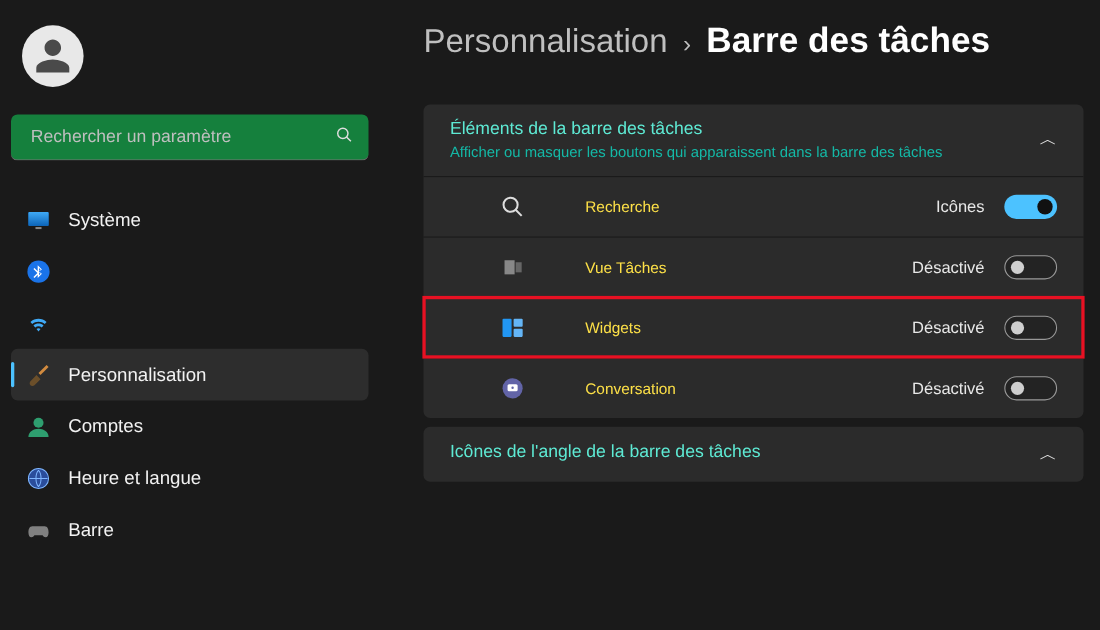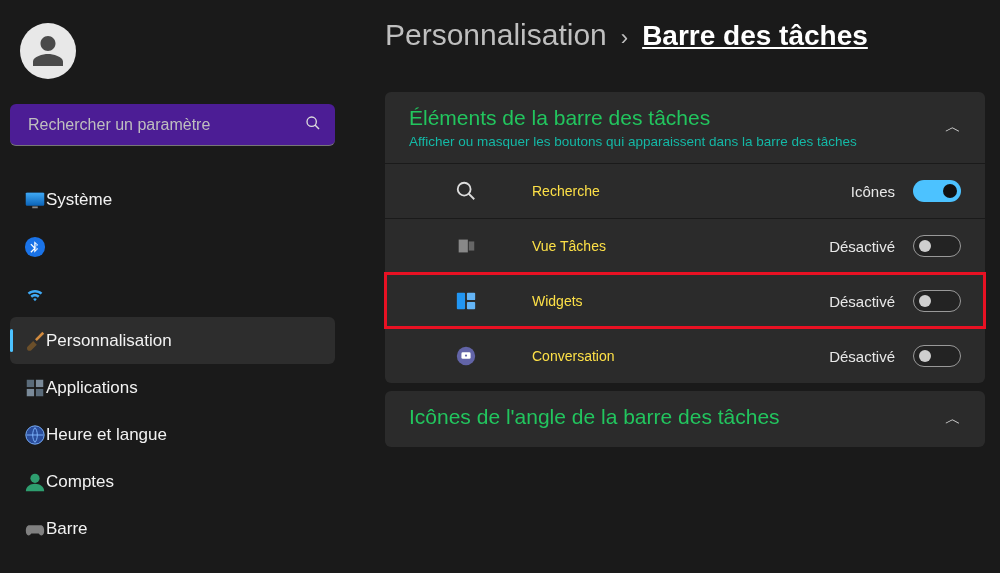--- a/index.html
+++ b/index.html
@@ -35,21 +35,21 @@
     }
     .avatar svg { width: 36px; height: 36px; fill: #4a4a4a; }
     .user-name-block { color: #000; }
     .search-box {
       position: relative;
       margin: 0 0 30px 0;
     }
     .search-input {
       width: 100%;
       height: 42px;
-      background: #4c1d95;
+      background: #15803d;
       border: none;
       border-radius: 6px;
       border-bottom: 1px solid #777;
       padding: 0 44px 0 18px;
       color: #ddd;
       font-size: 16px;
       outline: none;
     }
     .search-input::placeholder { color: #bfbfbf; }
     .search-icon {
@@ -57,20 +57,21 @@
       right: 14px;
       top: 50%;
       transform: translateY(-50%);
       color: #ddd;
       font-size: 16px;
     }
     .nav-list { list-style: none; }
     .nav-item {
       display: flex;
       align-items: center;
+      gap: 16px;
       height: 47px;
       padding: 0 14px;
       border-radius: 6px;
       font-size: 17px;
       color: #f2f2f2;
       cursor: pointer;
       position: relative;
     }
     .nav-item.active {
       background: #2d2d2d;
@@ -109,39 +110,38 @@
       color: #bfbfbf;
       font-size: 30px;
       font-weight: 400;
     }
     .bc-sep {
       color: #bfbfbf;
       font-size: 22px;
     }
     .bc-current {
       color: #fff;
-      font-size: 28px;
+      font-size: 32px;
       font-weight: 600;
-      text-decoration: underline;
     }
     .section {
       background: #2b2b2b;
       border-radius: 6px;
       margin-bottom: 8px;
     }
     .section-header {
       display: flex;
       justify-content: space-between;
       align-items: center;
       padding: 14px 24px;
       cursor: pointer;
     }
     .section-title {
-      font-size: 21px;
-      color: #22c55e;
+      font-size: 16px;
+      color: #5eead4;
       margin-bottom: 4px;
     }
     .section-sub {
       font-size: 13.5px;
       color: #14b8a6;
     }
     .chevron { color: #ddd; font-size: 16px; }
     .row {
       display: flex;
       align-items: center;
@@ -262,45 +262,34 @@
         <svg viewBox="0 0 24 24">
             <path d="M20 2l-8 8 2 2 8-8-2-2z" fill="#d28b3f"></path>
             <path d="M10 12l-6 6c-1 1-1 3 0 4s3 1 4 0l6-6-4-4z" fill="#6b4f2a"></path>
           </svg>
       </span>
       <span>Personnalisation</span>
     </li>
     <li class="nav-item">
       <span class="nav-icon">
         <svg viewBox="0 0 24 24">
-            <rect x="3" y="3" width="8" height="8" fill="#5a6b7a"></rect>
-            <rect x="13" y="3" width="8" height="8" fill="#7a8a99"></rect>
-            <rect x="3" y="13" width="8" height="8" fill="#7a8a99"></rect>
-            <rect x="13" y="13" width="8" height="8" fill="#5a6b7a"></rect>
-          </svg>
-      </span>
-      <span>Applications</span>
+            <circle cx="12" cy="8" r="5" fill="#2e9e6f"></circle>
+            <path d="M2 22c0-5 5-8 10-8s10 3 10 8H2z" fill="#2e9e6f"></path>
+          </svg>
+      </span>
+      <span>Comptes</span>
     </li>
     <li class="nav-item">
       <span class="nav-icon">
         <svg viewBox="0 0 24 24">
             <circle cx="12" cy="12" r="10" fill="#2a4d9b"></circle>
             <path d="M12 2a10 10 0 0 0 0 20 10 10 0 0 0 0-20zm0 2c1.5 1.5 2.5 4.5 2.5 8s-1 6.5-2.5 8c-1.5-1.5-2.5-4.5-2.5-8s1-6.5 2.5-8zM3 12h18" stroke="#7fb6ff" stroke-width="1" fill="none"></path>
           </svg>
       </span>
       <span>Heure et langue</span>
-    </li>
-    <li class="nav-item">
-      <span class="nav-icon">
-        <svg viewBox="0 0 24 24">
-            <circle cx="12" cy="8" r="5" fill="#2e9e6f"></circle>
-            <path d="M2 22c0-5 5-8 10-8s10 3 10 8H2z" fill="#2e9e6f"></path>
-          </svg>
-      </span>
-      <span>Comptes</span>
     </li>
     <li class="nav-item">
       <span class="nav-icon">
         <svg viewBox="0 0 24 24">
             <path d="M6 8h12c3 0 4 3 4 6s-1 5-3 5c-1.5 0-2-1-3-2h-8c-1 1-1.5 2-3 2-2 0-3-2-3-5s1-6 4-6z" fill="#808080"></path>
           </svg>
       </span>
       <span>Barre</span>
     </li>
   </ul>

